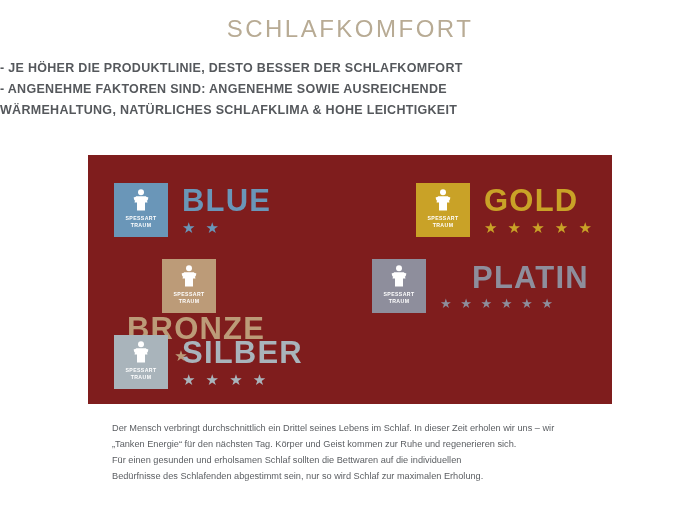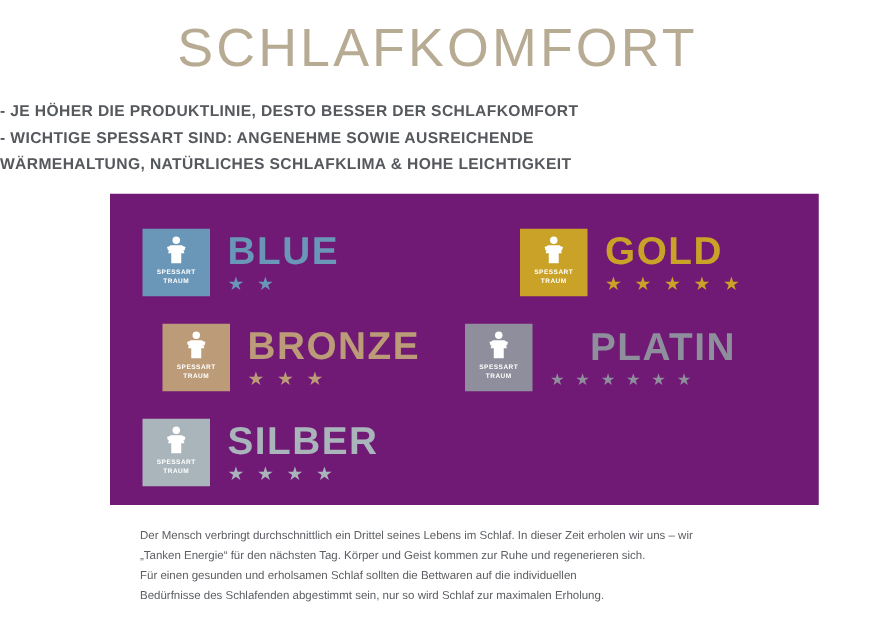--- a/index.html
+++ b/index.html
@@ -11,21 +11,21 @@
   }
   .page {
     position: relative;
     width: 700px; height: 506px;
     background: #ffffff;
   }
 
   
   .title {
     text-align: center;
-    font-size: 43px;
+    font-size: 24px;
     letter-spacing: 2.5px;
     color: #b8ab94;
     font-weight: 400;
     padding-top: 16px;
     line-height: 1.1;
   }
   .bullets {
     margin-top: 16px;
     text-align: left;
     color: #55585c;
@@ -34,23 +34,23 @@
     letter-spacing: 0.3px;
     line-height: 1.65;
   }
   .bullets div { white-space: nowrap; }
 
   
   .panel {
     position: absolute;
     left: 88px;
     top: 155px;
-    width: 567px;
+    width: 524px;
     height: 249px;
-    background: #701a75;
+    background: #7f1d1d;
   }
 
   .grid {
     position: absolute;
     left: 0; top: 0;
     width: 100%; height: 100%;
   }
 
   .item {
     position: absolute;
@@ -116,21 +116,21 @@
 </style>
 </head>
 <body>
 
 <div class="page">
 
   <h1 class="title">SCHLAFKOMFORT</h1>
 
   <div class="bullets">
     <div>- JE HÖHER DIE PRODUKTLINIE, DESTO BESSER DER SCHLAFKOMFORT</div>
-    <div>- WICHTIGE SPESSART SIND: ANGENEHME SOWIE AUSREICHENDE</div>
+    <div>- ANGENEHME FAKTOREN SIND: ANGENEHME SOWIE AUSREICHENDE</div>
     <div>WÄRMEHALTUNG, NATÜRLICHES SCHLAFKLIMA &amp; HOHE LEICHTIGKEIT</div>
   </div>
 
   <div class="panel">
     <div class="grid">
 
       <div class="item" style="left:26px; top:28px;">
         <div class="badge" style="background:#6a96b8;">
           <span class="figure">
             <svg width="20" height="26" viewBox="0 0 20 26" xmlns="http://www.w3.org/2000/svg">
@@ -165,21 +165,21 @@
           </span>
           <span class="bname">SPESSART</span>
           <span class="bname" style="margin-top:0">TRAUM</span>
         </div>
         <div class="labelwrap">
           <span class="lname" style="color:#c9a227;">GOLD</span>
           <span class="stars" style="color:#c9a227;">★ ★ ★ ★ ★</span>
         </div>
       </div>
 
-      <div class="item" style="left:42px; top:104px;">
+      <div class="item" style="left:25px; top:104px;flex-direction:column;">
         <div class="badge" style="background:#bc9b78;">
           <span class="figure">
             <svg width="20" height="26" viewBox="0 0 20 26" xmlns="http://www.w3.org/2000/svg">
               <g fill="#ffffff">
                 <circle cx="10" cy="4.2" r="3"></circle>
                 <path d="M5.2 8.2 L14.8 8.2 L16.5 14.5 L14 14.5 L14 22.5 L6 22.5 L6 14.5 L3.5 14.5 Z"></path>
                 <path d="M2.6 9.6 L5.4 8.6 L6.2 11.4 L3.4 12.4 Z"></path>
                 <path d="M17.4 9.6 L14.6 8.6 L13.8 11.4 L16.6 12.4 Z"></path>
               </g>
             </svg>

